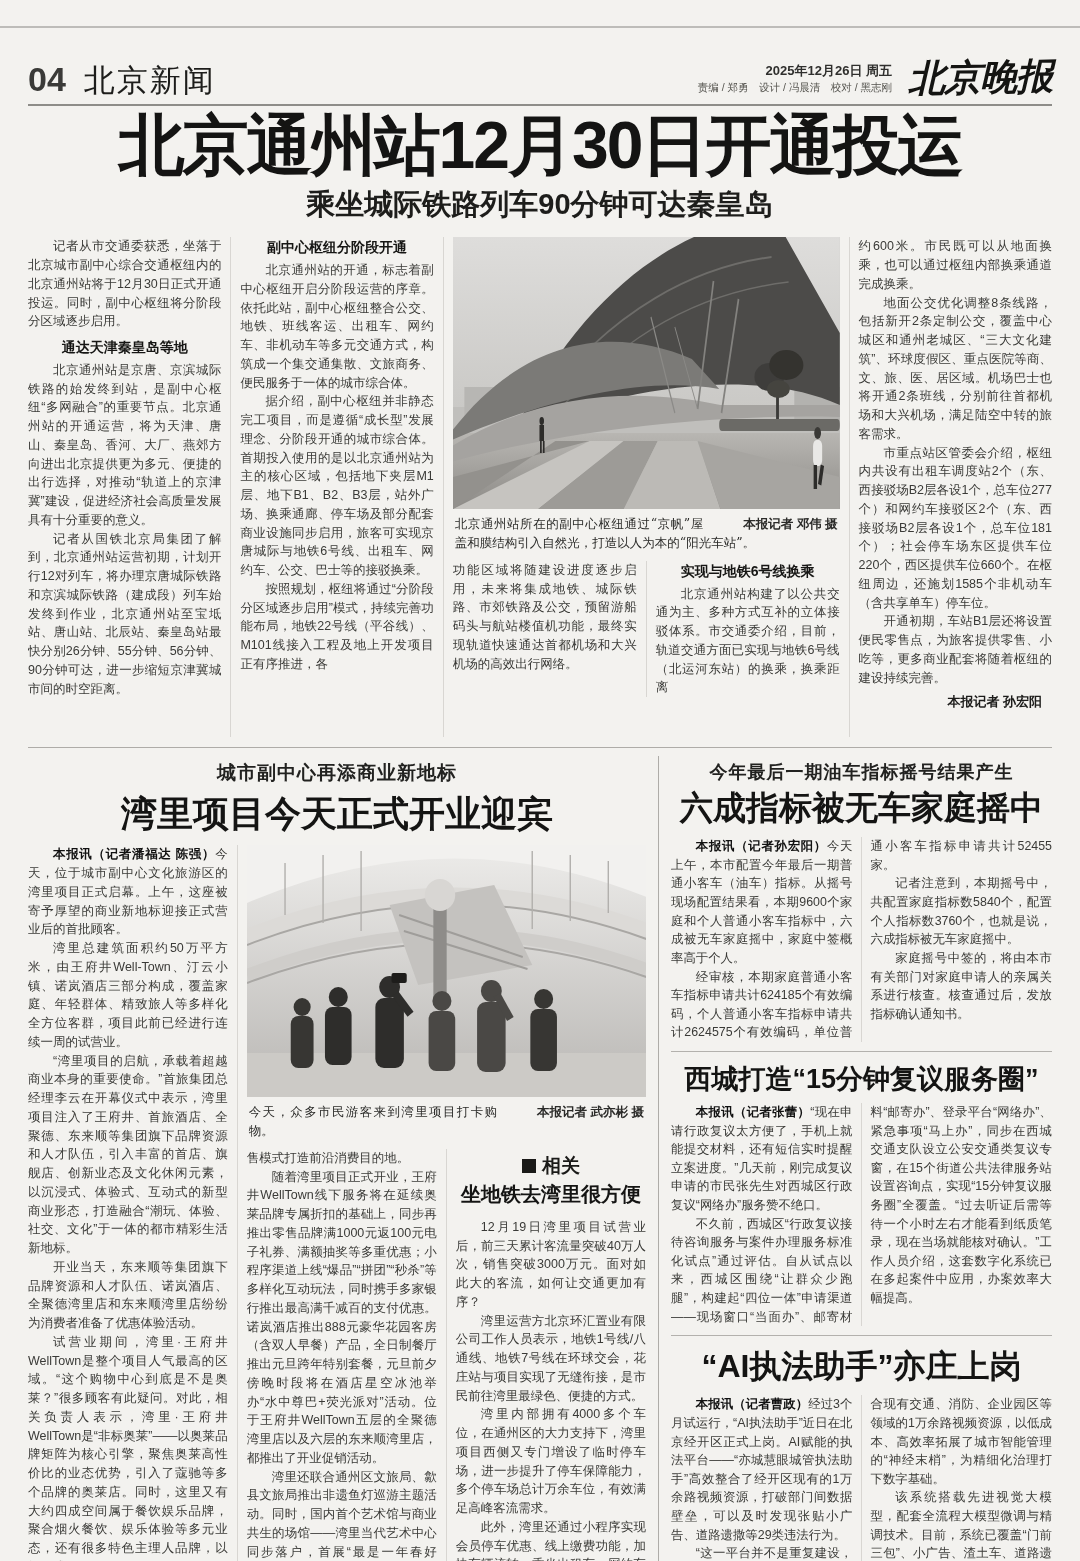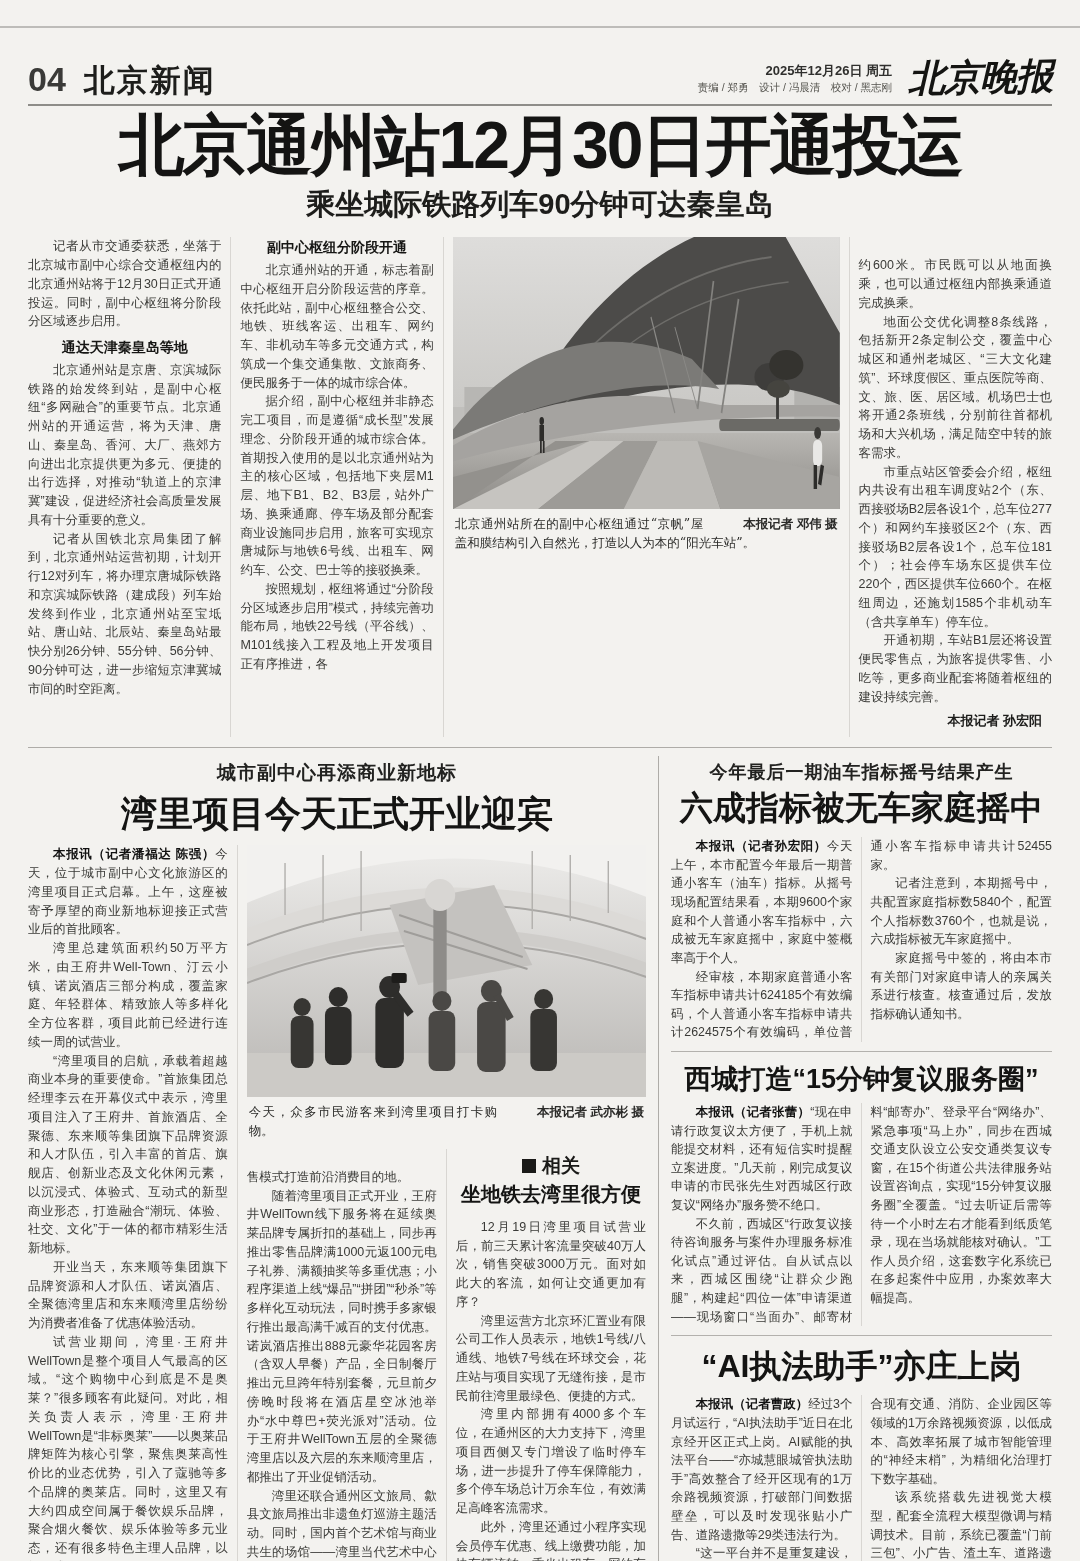--- a/index.html
+++ b/index.html
@@ -3,38 +3,38 @@
 <meta charset="utf-8">
 <style>
   html,body{margin:0;padding:0;}
   body{background:#e8e7e4;font-family:"Liberation Sans","DejaVu Sans",sans-serif;}
   .page{position:relative;width:1080px;height:1561px;margin:0 auto;background:#f3f2ef;color:#2f2f2d;overflow:hidden;}
   .top-hairline{margin-top:26px;border-top:2px solid #bdbcb9;}
   
   .header{display:flex;justify-content:space-between;align-items:flex-end;margin:10px 28px 0;height:58px;}
   .header-left{display:flex;align-items:flex-end;gap:18px;}
   .page-no{font-size:34px;font-weight:700;color:#3a3a38;line-height:1;}
-  .section-title{font-size:31px;font-weight:700;color:#1d1d1b;line-height:1;letter-spacing:2px;}
+  .section-title{font-size:31px;font-weight:400;color:#1d1d1b;line-height:1;letter-spacing:2px;}
   .header-right{display:flex;align-items:flex-end;gap:16px;}
   .credits{text-align:right;line-height:1.5;}
   .date{font-size:13px;font-weight:700;color:#2f2f2d;}
   .staff{font-size:10.5px;color:#55544f;}
   .masthead{font-family:"DejaVu Serif","Liberation Serif",serif;font-style:italic;font-weight:700;font-size:37px;color:#141412;line-height:1;transform:rotate(-1deg);letter-spacing:-1px;}
   .header-rule{margin:8px 28px 0;border-top:2px solid #8e8d89;}
   
   .lead{margin:4px 28px 0;}
   .lead h1{margin:2px 0 0;text-align:center;font-size:66px;line-height:1.08;font-weight:900;color:#141413;letter-spacing:-2px;white-space:nowrap;}
   .lead h2{margin:4px 0 0;text-align:center;font-size:29px;font-weight:800;color:#1d1d1b;}
   .lead-cols{display:flex;margin-top:12px;height:500px;overflow:hidden;}
   .col{flex:1;padding:0 9px;border-right:1px solid #d8d6d2;overflow:hidden;}
   .col.first{padding-left:0;}
   .col.last{border-right:none;padding-right:0;}
   .mid{flex:2;padding:0 9px;border-right:1px solid #d8d6d2;overflow:hidden;}
   .para{margin:0;font-size:12.5px;line-height:1.5;text-align:justify;text-indent:2em;color:#3a3a37;}
-  .para.noindent{text-indent:0;margin-top:19px;}
+  .para.noindent{text-indent:0;}
   .lead-in{color:#111;}
   .colhead{margin:8px 0 5px;text-align:center;font-size:14px;font-weight:800;color:#161614;line-height:1.2;}
   .colhead.tight{margin-top:2px;}
   .photo{width:100%;display:block;background:#cfcecb;}
   .caption{margin:6px 2px 8px;font-family:"DejaVu Serif","Liberation Serif",serif;font-size:12.5px;line-height:1.5;color:#2b2b29;text-align:justify;}
   .caption .credit{float:right;font-family:"Liberation Sans","DejaVu Sans",sans-serif;font-weight:700;font-style:normal;margin-left:40px;}
   .mid-cols{display:flex;margin-top:2px;}
   .mcol{flex:1;padding:0 9px;overflow:hidden;}
   .mcol.a{padding-left:0;border-right:1px solid #d8d6d2;}
   .mcol.b{padding-right:0;}
@@ -147,20 +147,29 @@
           <g>
             <circle cx="641" cy="196" r="6" fill="#3a3936"></circle>
             <rect x="633" y="203" width="16" height="26" rx="6" fill="#e9e8e6"></rect>
             <rect x="634" y="228" width="6" height="24" fill="#2d2c2a"></rect>
             <rect x="644" y="228" width="6" height="20" transform="rotate(14 647 238)" fill="#2d2c2a"></rect>
           </g>
         </svg>
         <div class="caption">
           <b class="credit">本报记者 邓伟 摄</b>
           <span>北京通州站所在的副中心枢纽通过“京帆”屋盖和膜结构引入自然光，打造以人为本的“阳光车站”。</span>
+        </div>
+        <div class="mid-cols">
+          <div class="mcol a">
+            <p class="para noindent">功能区域将随建设进度逐步启用，未来将集成地铁、城际铁路、市郊铁路及公交，预留游船码头与航站楼值机功能，最终实现轨道快速通达首都机场和大兴机场的高效出行网络。</p>
+          </div>
+          <div class="mcol b">
+            <div class="colhead tight">实现与地铁6号线换乘</div>
+            <p class="para">北京通州站构建了以公共交通为主、多种方式互补的立体接驳体系。市交通委介绍，目前，轨道交通方面已实现与地铁6号线（北运河东站）的换乘，换乘距离</p>
+          </div>
         </div>
       </div>
 
       <div class="col last">
         <p class="para noindent">约600米。市民既可以从地面换乘，也可以通过枢纽内部换乘通道完成换乘。</p>
         <p class="para">地面公交优化调整8条线路，包括新开2条定制公交，覆盖中心城区和通州老城区、“三大文化建筑”、环球度假区、重点医院等商、文、旅、医、居区域。机场巴士也将开通2条班线，分别前往首都机场和大兴机场，满足陆空中转的旅客需求。</p>
         <p class="para">市重点站区管委会介绍，枢纽内共设有出租车调度站2个（东、西接驳场B2层各设1个，总车位277个）和网约车接驳区2个（东、西接驳场B2层各设1个，总车位181个）；社会停车场东区提供车位220个，西区提供车位660个。在枢纽周边，还施划1585个非机动车（含共享单车）停车位。</p>
         <p class="para">开通初期，车站B1层还将设置便民零售点，为旅客提供零售、小吃等，更多商业配套将随着枢纽的建设持续完善。</p>
         <div class="byline">本报记者 孙宏阳</div>
       </div>

